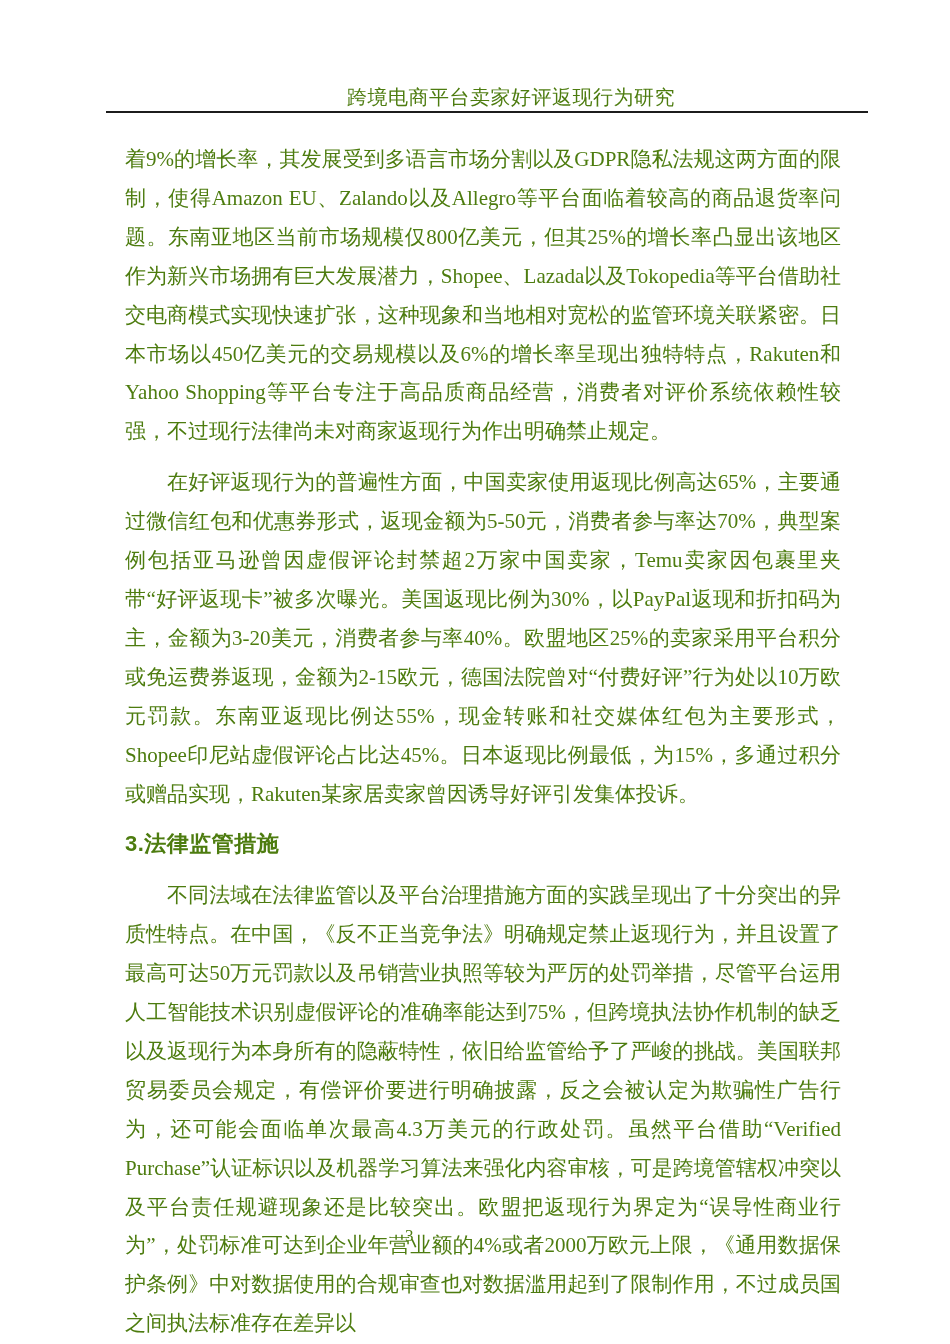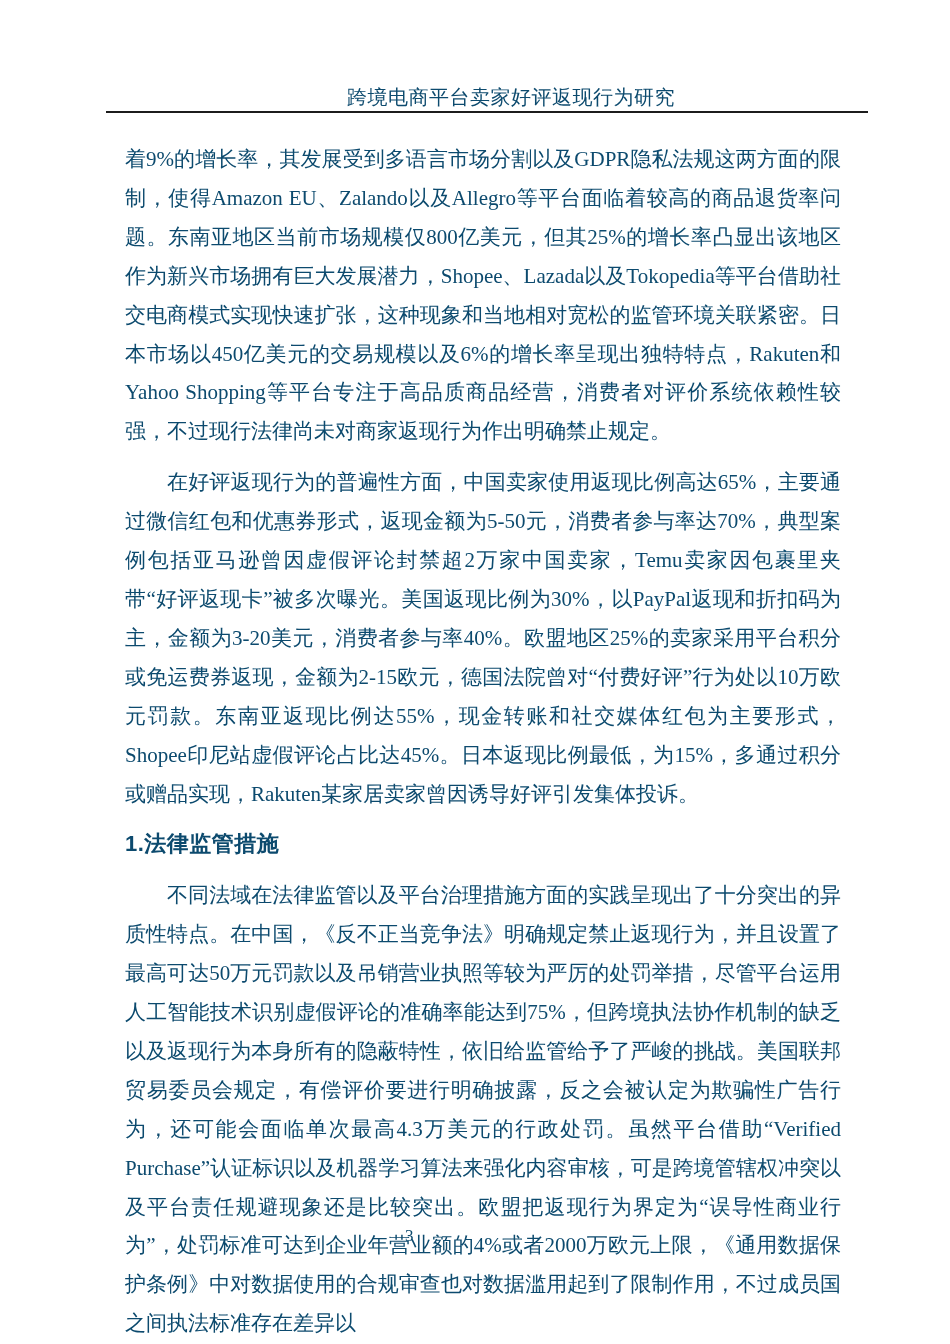--- a/index.html
+++ b/index.html
@@ -5,21 +5,21 @@
   html, body {
     margin: 0;
     padding: 0;
     background: #ffffff;
   }
   .page {
     position: relative;
     width: 950px;
     height: 1344px;
     background: #ffffff;
-    color: #0c4a6e;
+    color: #4d7c0f;
     font-family: "Liberation Serif", "DejaVu Serif", serif;
     overflow: hidden;
   }
   .doc-header {
     position: absolute;
     top: 84px;
     left: 113px;
     width: 760px;
     box-sizing: border-box;
     padding-left: 36px;
@@ -80,21 +80,21 @@
 
   <div class="header-rule"></div>
 
   <div class="content">
 
     <p>着9%的增长率，其发展受到多语言市场分割以及GDPR隐私法规这两方面的限制，使得Amazon EU、Zalando以及Allegro等平台面临着较高的商品退货率问题。东南亚地区当前市场规模仅800亿美元，但其25%的增长率凸显出该地区作为新兴市场拥有巨大发展潜力，Shopee、Lazada以及Tokopedia等平台借助社交电商模式实现快速扩张，这种现象和当地相对宽松的监管环境关联紧密。日本市场以450亿美元的交易规模以及6%的增长率呈现出独特特点，Rakuten和Yahoo Shopping等平台专注于高品质商品经营，消费者对评价系统依赖性较强，不过现行法律尚未对商家返现行为作出明确禁止规定。</p>
 
 
     <p class="para-indent">在好评返现行为的普遍性方面，中国卖家使用返现比例高达65%，主要通过微信红包和优惠券形式，返现金额为5-50元，消费者参与率达70%，典型案例包括亚马逊曾因虚假评论封禁超2万家中国卖家，Temu卖家因包裹里夹带“好评返现卡”被多次曝光。美国返现比例为30%，以PayPal返现和折扣码为主，金额为3-20美元，消费者参与率40%。欧盟地区25%的卖家采用平台积分或免运费券返现，金额为2-15欧元，德国法院曾对“付费好评”行为处以10万欧元罚款。东南亚返现比例达55%，现金转账和社交媒体红包为主要形式，Shopee印尼站虚假评论占比达45%。日本返现比例最低，为15%，多通过积分或赠品实现，Rakuten某家居卖家曾因诱导好评引发集体投诉。</p>
 
-    <p class="sec-heading">1.法律监管措施</p>
+    <p class="sec-heading">3.法律监管措施</p>
 
     <p class="para-indent">不同法域在法律监管以及平台治理措施方面的实践呈现出了十分突出的异质性特点。在中国，《反不正当竞争法》明确规定禁止返现行为，并且设置了最高可达50万元罚款以及吊销营业执照等较为严厉的处罚举措，尽管平台运用人工智能技术识别虚假评论的准确率能达到75%，但跨境执法协作机制的缺乏以及返现行为本身所有的隐蔽特性，依旧给监管给予了严峻的挑战。美国联邦贸易委员会规定，有偿评价要进行明确披露，反之会被认定为欺骗性广告行为，还可能会面临单次最高4.3万美元的行政处罚。虽然平台借助“Verified Purchase”认证标识以及机器学习算法来强化内容审核，可是跨境管辖权冲突以及平台责任规避现象还是比较突出。欧盟把返现行为界定为“误导性商业行为”，处罚标准可达到企业年营业额的4%或者2000万欧元上限，《通用数据保护条例》中对数据使用的合规审查也对数据滥用起到了限制作用，不过成员国之间执法标准存在差异以</p>
 
   </div>
 
   <div class="page-number">3</div>
 
 </div>
 
 </body></html>

